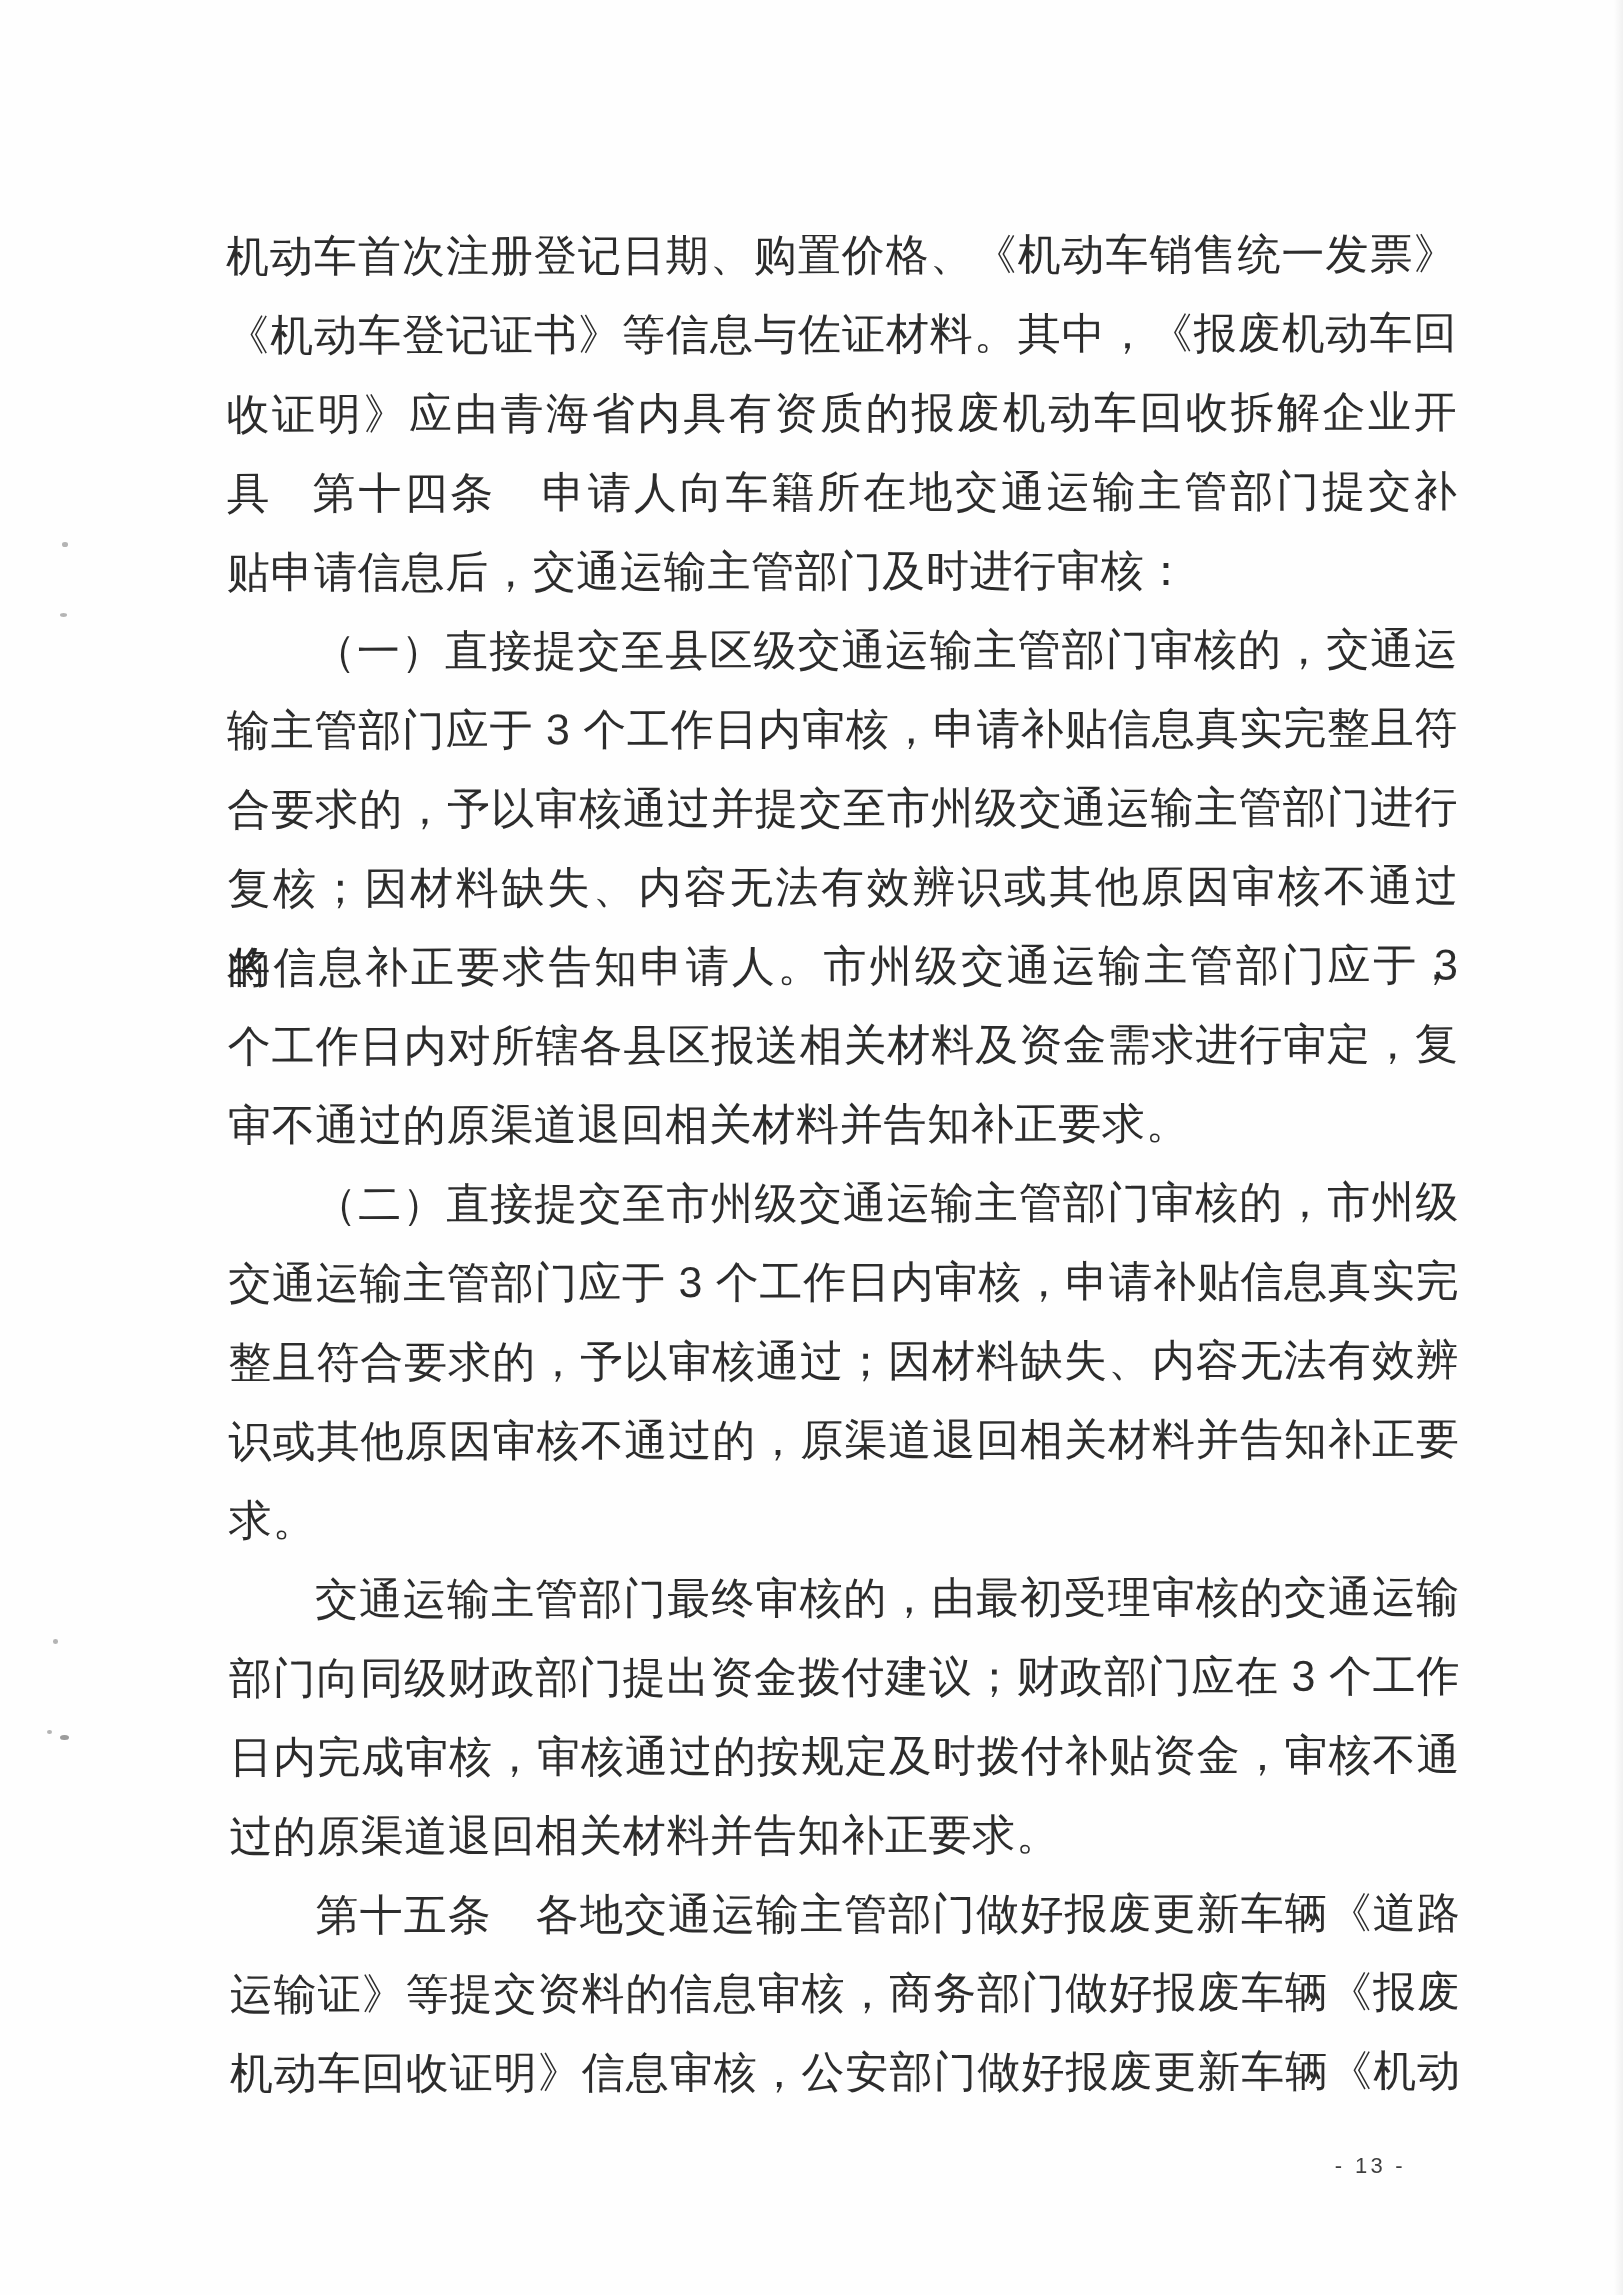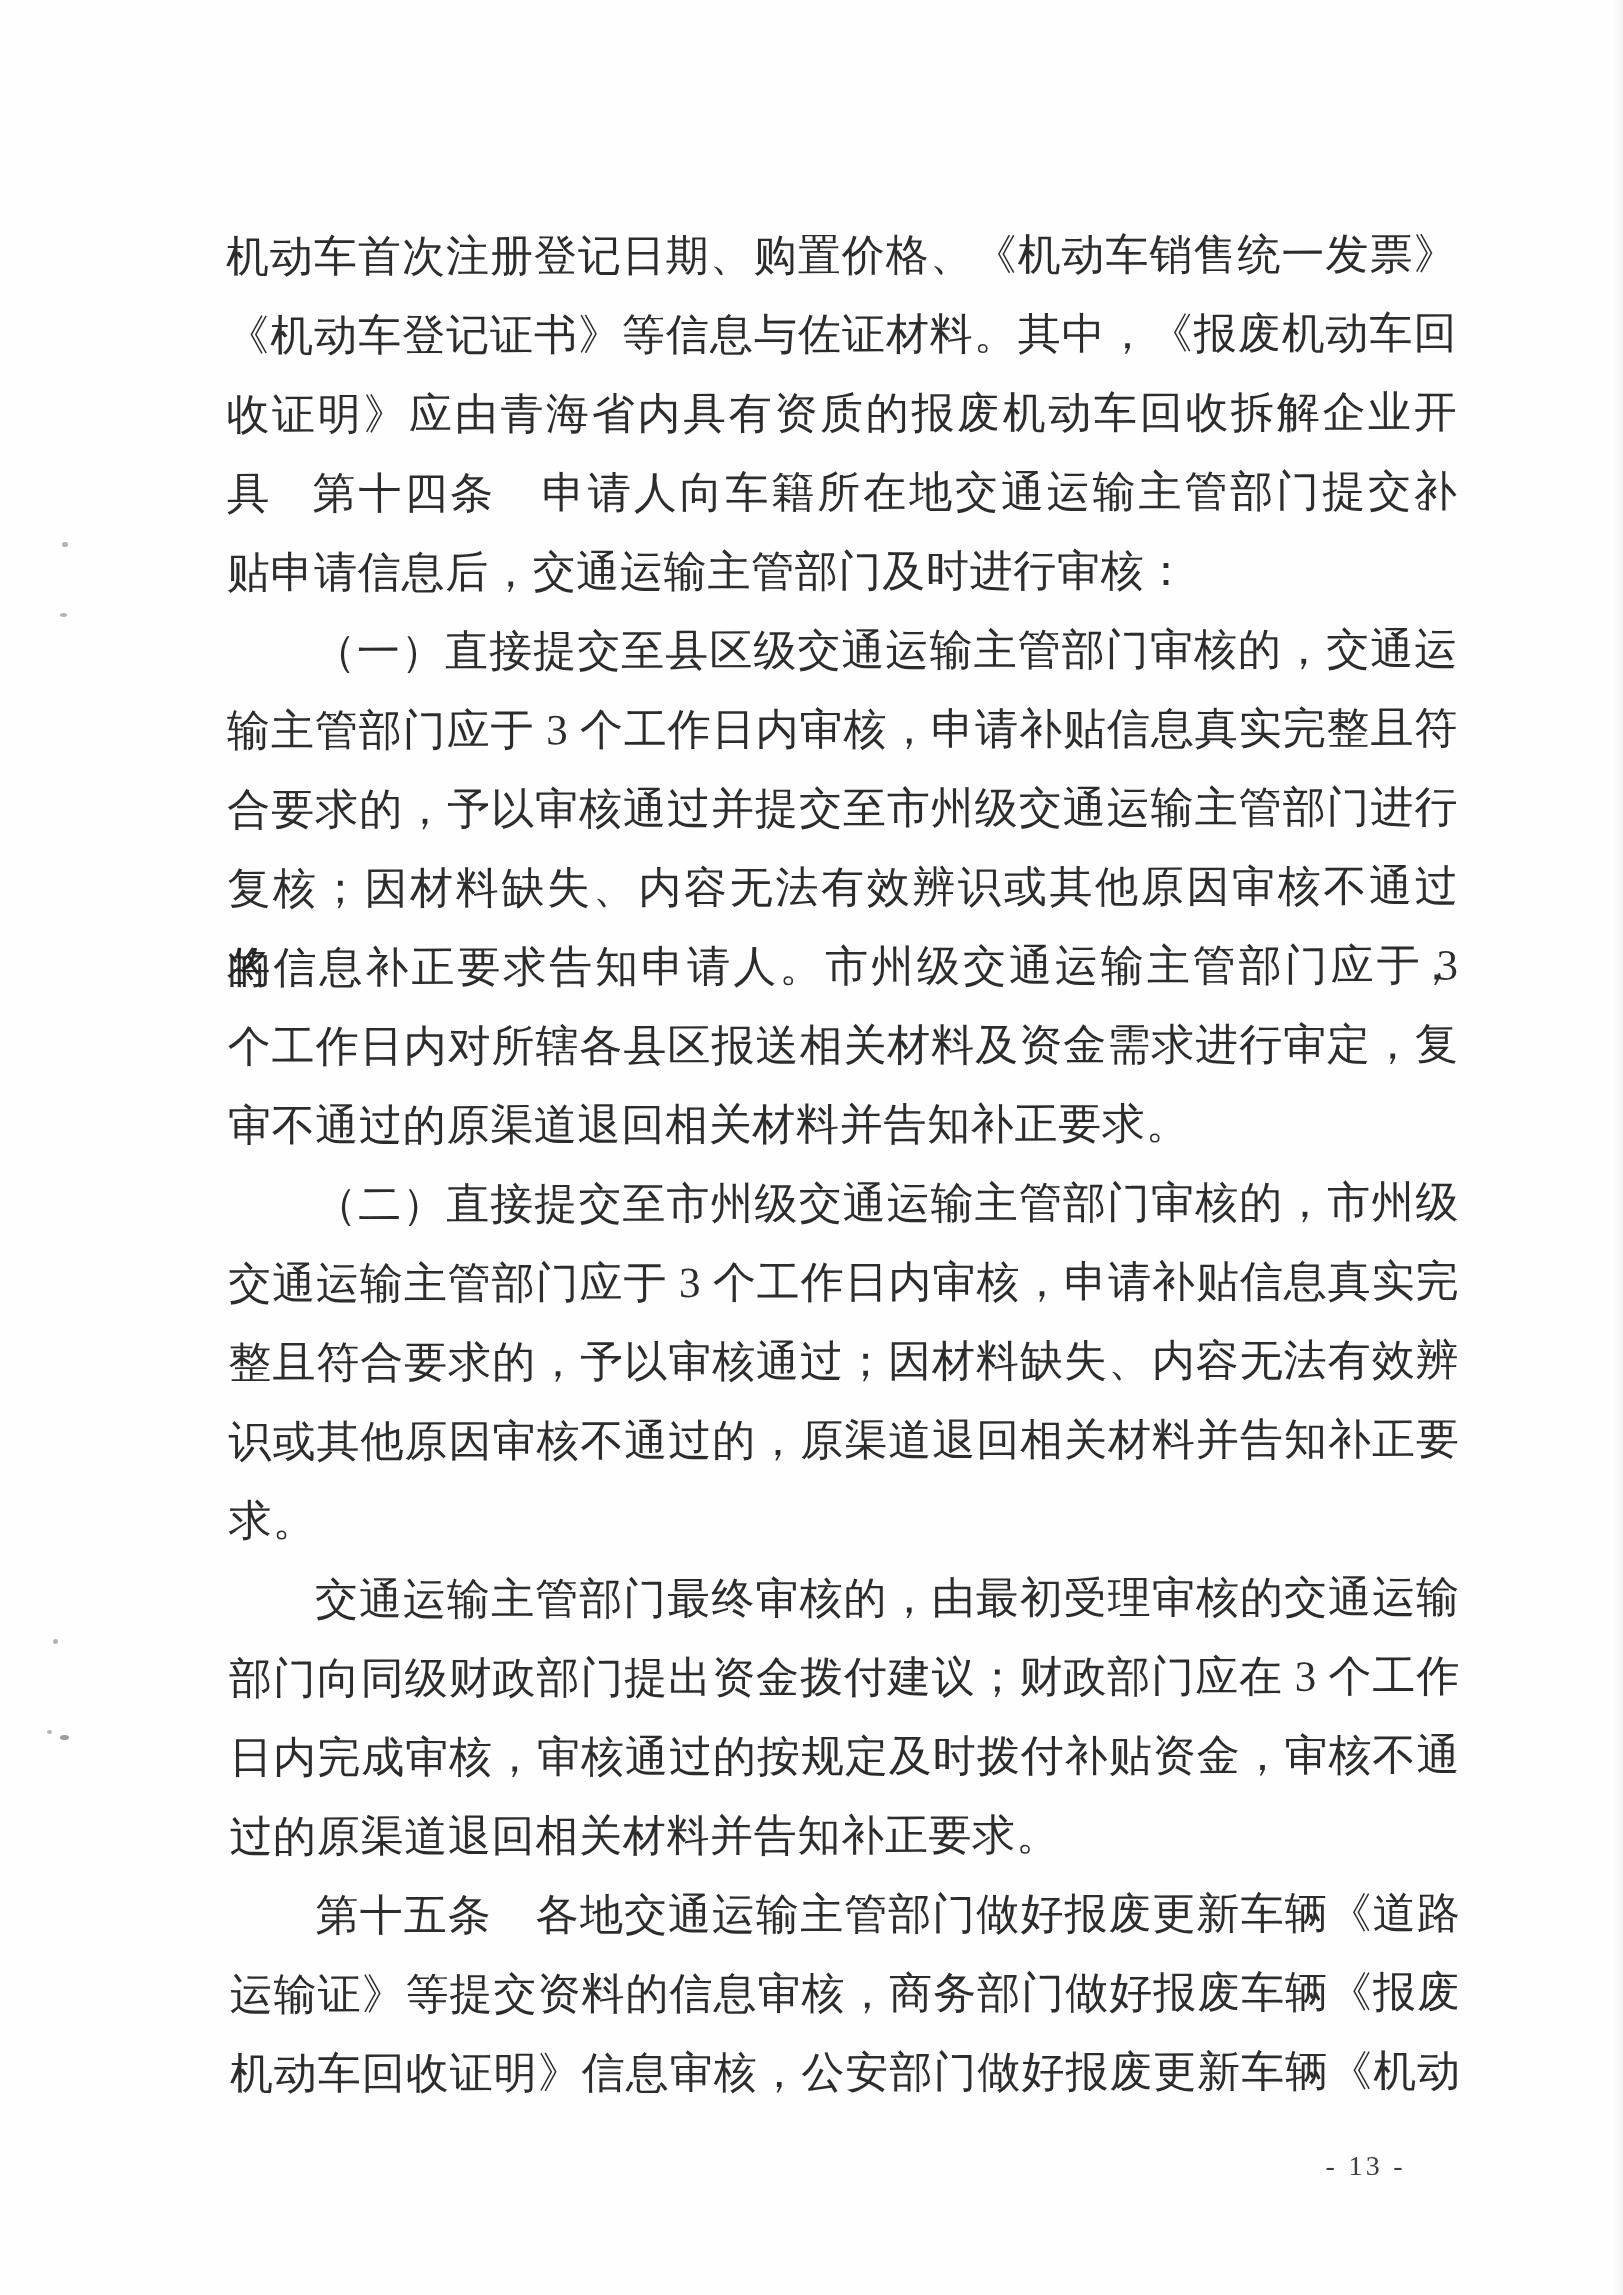--- a/index.html
+++ b/index.html
@@ -6,21 +6,21 @@
     margin: 0;
     padding: 0;
     background: #ffffff;
   }
   .page {
     position: relative;
     width: 1623px;
     height: 2295px;
     background: #fefefe;
     overflow: hidden;
-    font-family: Liberation Serif, serif;
+    font-family: Liberation Sans, sans-serif;
   }
   .content {
     position: absolute;
     left: 226px;
     top: 217px;
     width: 1231px;
     transform: rotate(-0.12deg);
     transform-origin: top left;
   }
   .line {
@@ -41,21 +41,21 @@
   
   .line.ind {
     text-indent: 86px;
   }
   .pagenum {
     position: absolute;
     right: 217px;
     top: 2146px;
     height: 39px;
     line-height: 39px;
-    font-size: 28px;
+    font-size: 22px;
     letter-spacing: 3.3px;
     color: #2a2a2a;
     opacity: 0.9;
   }
   
   .speck {
     position: absolute;
     background: #5a5a5a;
     border-radius: 50%;
     opacity: 0.45;

